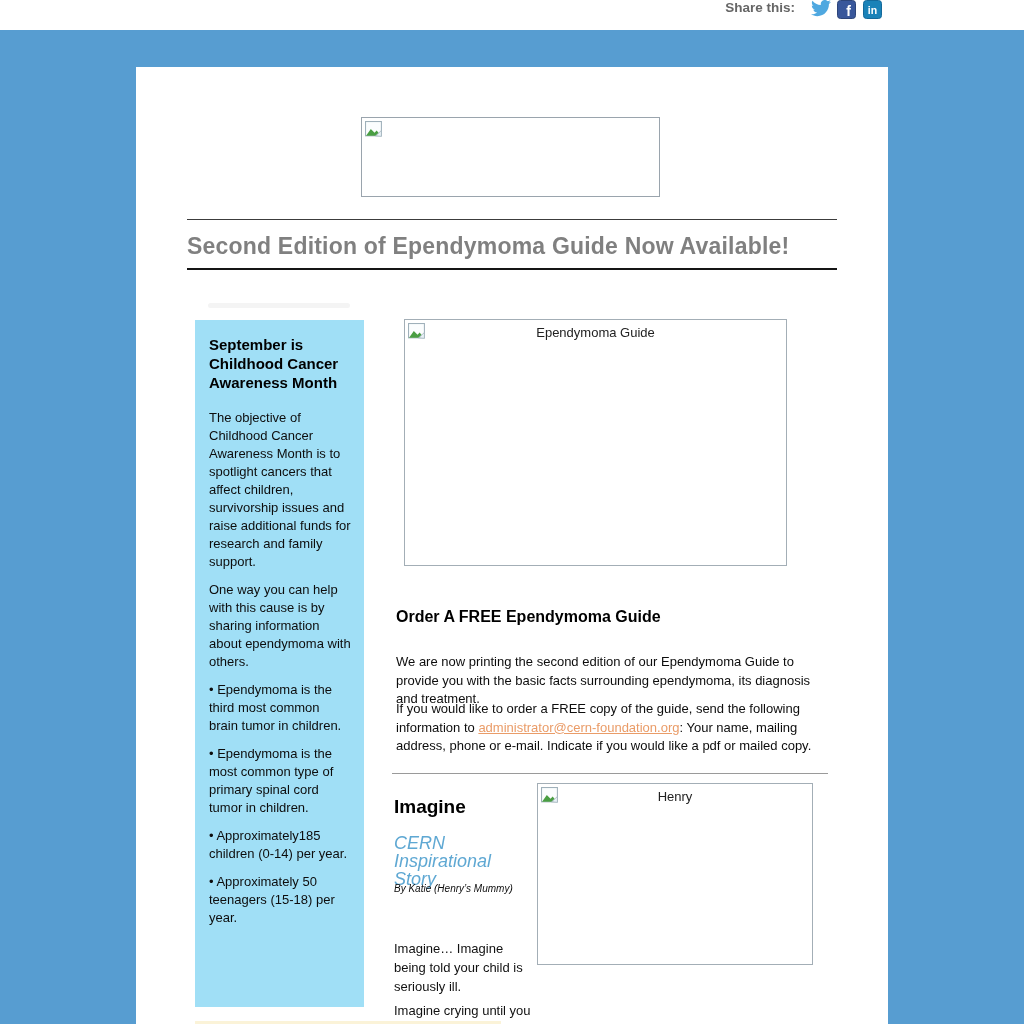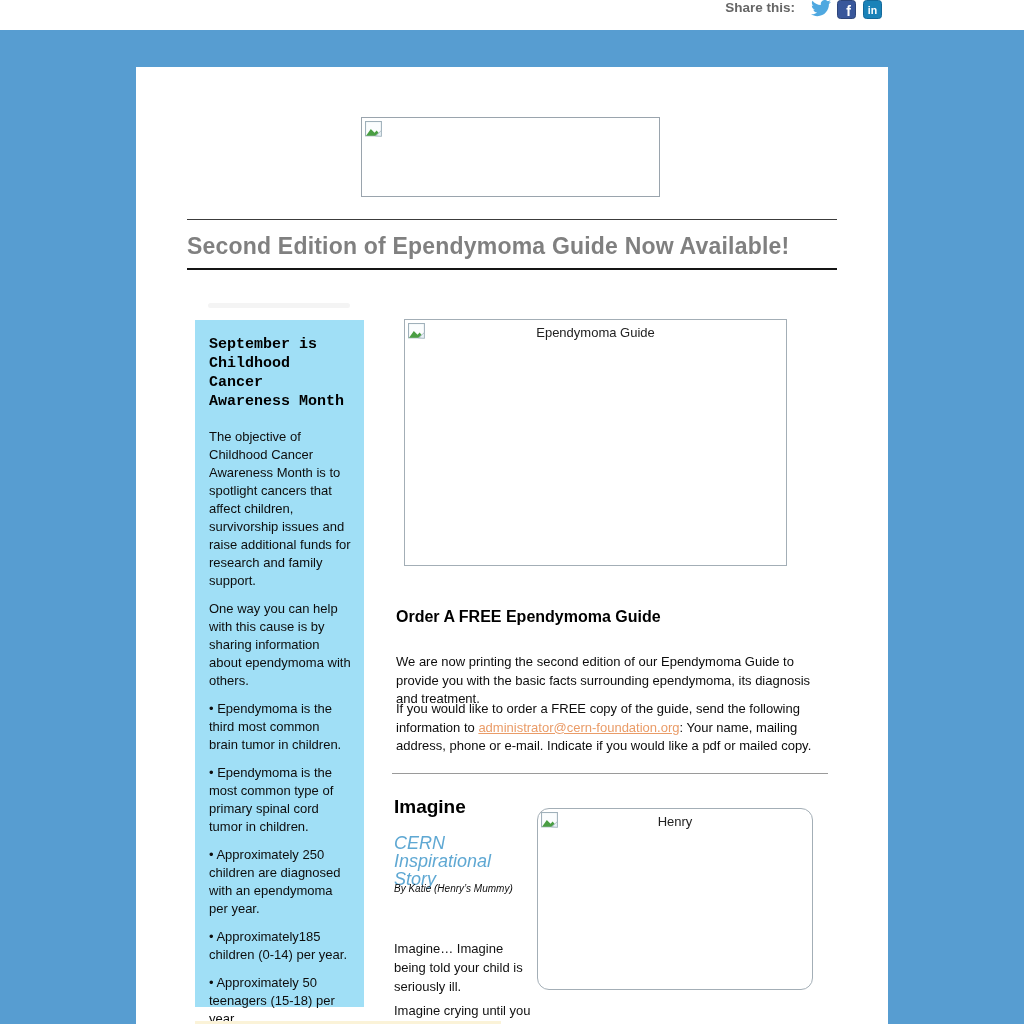--- a/index.html
+++ b/index.html
@@ -40,42 +40,42 @@
                 font-size: 23px; font-weight: bold; color: #808080; letter-spacing: 0.2px; white-space: nowrap; }
   .rule-thick { position: absolute; left: 51px; top: 201px; width: 650px; border-top: 2px solid #151515; }
 
   .faint-bar { position: absolute; left: 72px; top: 236px; width: 142px; height: 5px; background: #f4f4f4; border-radius: 3px; }
 
   
   .sidebar {
     position: absolute; left: 59px; top: 253px; width: 169px; height: 687px;
     background: #A0DFF6; padding: 15px 13px 0 14px;
   }
-  .sidebar-heading { font-size: 15px; line-height: 19px; font-weight: bold; color: #000; margin: 0 0 17px 0; font-family: Liberation Mono, monospace; }
+  .sidebar-heading { font-size: 15px; line-height: 19px; font-weight: bold; color: #000; margin: 0 0 17px 0; }
   .sidebar p { font-size: 13px; line-height: 18px; margin: 0 0 10px 0; color: #0d0d0d; }
 
   
   .guide-box { left: 268px; top: 252px; width: 383px; height: 247px; }
   .order-heading { position: absolute; left: 260px; top: 541px; font-size: 16px; font-weight: bold; color: #000; }
   .body-p { font-size: 13px; line-height: 18.5px; color: #0d0d0d; }
   .order-p1 { position: absolute; left: 260px; top: 573px; width: 432px; }
   .order-p2 { position: absolute; left: 260px; top: 620px; width: 432px; }
   .email-link { color: #EA9C68; text-decoration: underline; cursor: pointer; }
 
   .divider { position: absolute; left: 256px; top: 706px; width: 436px; border-top: 1px solid #9a9a9a; }
 
   .imagine-heading { position: absolute; left: 258px; top: 729px; font-size: 19px; font-weight: bold; color: #000; }
   .story-sub { position: absolute; left: 258px; top: 767px; width: 140px; font-style: italic;
                color: #5FA8D3; font-size: 18px; line-height: 18px; }
   .byline    { position: absolute; left: 258px; top: 813px; width: 140px; font-style: italic;
                color: #0d0d0d; font-size: 10px; line-height: 18px; }
   .imagine-p1 { position: absolute; left: 258px; top: 859px; width: 142px; font-size: 13px; line-height: 19px; }
   .imagine-p2 { position: absolute; left: 258px; top: 922px; width: 150px; font-size: 13px; line-height: 18px; }
 
-  .henry-box { left: 401px; top: 741px; width: 276px; height: 182px; border-radius: 12px; }
+  .henry-box { left: 401px; top: 716px; width: 276px; height: 182px; }
 
   .cream-sliver { position: absolute; left: 59px; top: 954px; width: 306px; height: 3px; background: #FBF3D8; }
 </style>
 </head>
 <body>
 
 <div class="share-bar">
   <span class="share-label">Share this:</span>
   <span class="icon-btn">
     <svg width="20" height="18" viewBox="0 0 512 462">
@@ -114,21 +114,20 @@
     <div class="rule-thick"></div>
 
     <div class="faint-bar"></div>
 
     <div class="sidebar">
       <h3 class="sidebar-heading">September is Childhood Cancer Awareness Month</h3>
       <p>The objective of Childhood Cancer Awareness Month is to spotlight cancers that affect children, survivorship issues and raise additional funds for research and family support.</p>
       <p>One way you can help with this cause is by sharing information about ependymoma with others.</p>
       <p>• Ependymoma is the third most common brain tumor in children.</p>
       <p>• Ependymoma is the most common type of primary spinal cord tumor in children.</p>
-      <p>• Approximately 250 children are diagnosed with an ependymoma per year.</p>
       <p>• Approximately185 children (0-14) per year.</p>
       <p>• Approximately 50 teenagers (15-18) per year.</p>
     </div>
 
     <div class="img-ph guide-box">
       <svg class="broken-icon" width="18" height="18" viewBox="0 0 17 17">
         <rect x="0.5" y="0.5" width="15" height="13.5" fill="#fbfdfe" stroke="#9fb0ba"></rect>
         <path d="M1 14 L5.5 7.5 L9 11 L11 9 L15 14 Z" fill="#4a9e43"></path>
         <path d="M10 14 L15.5 9 L15.5 14.5 Z" fill="#e9f1f7" stroke="#9fb0ba" stroke-width="0.7"></path>
       </svg>

